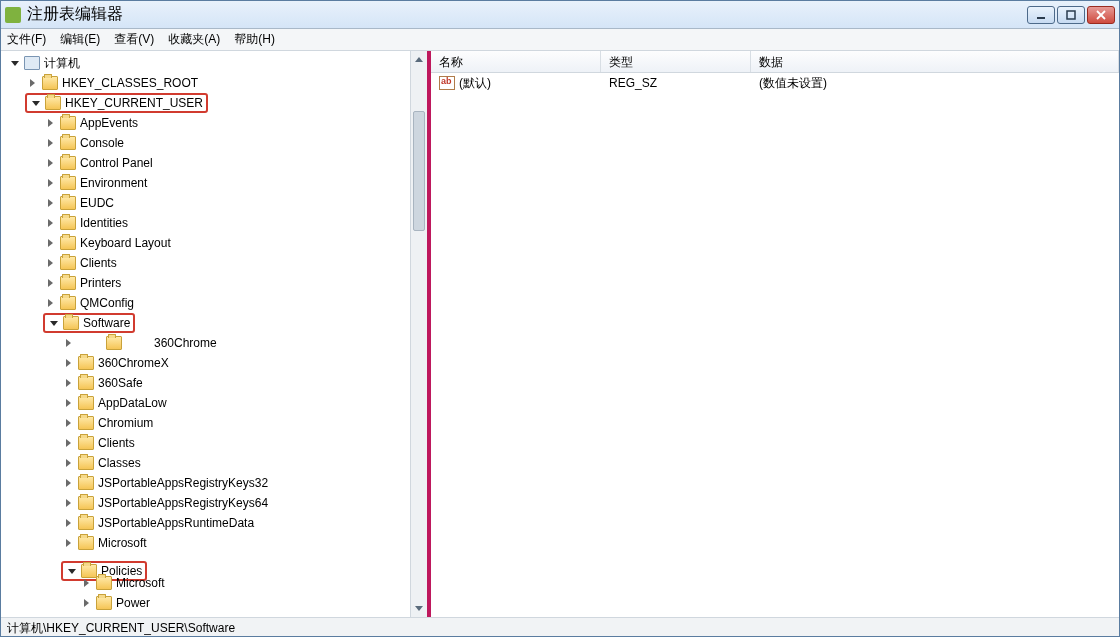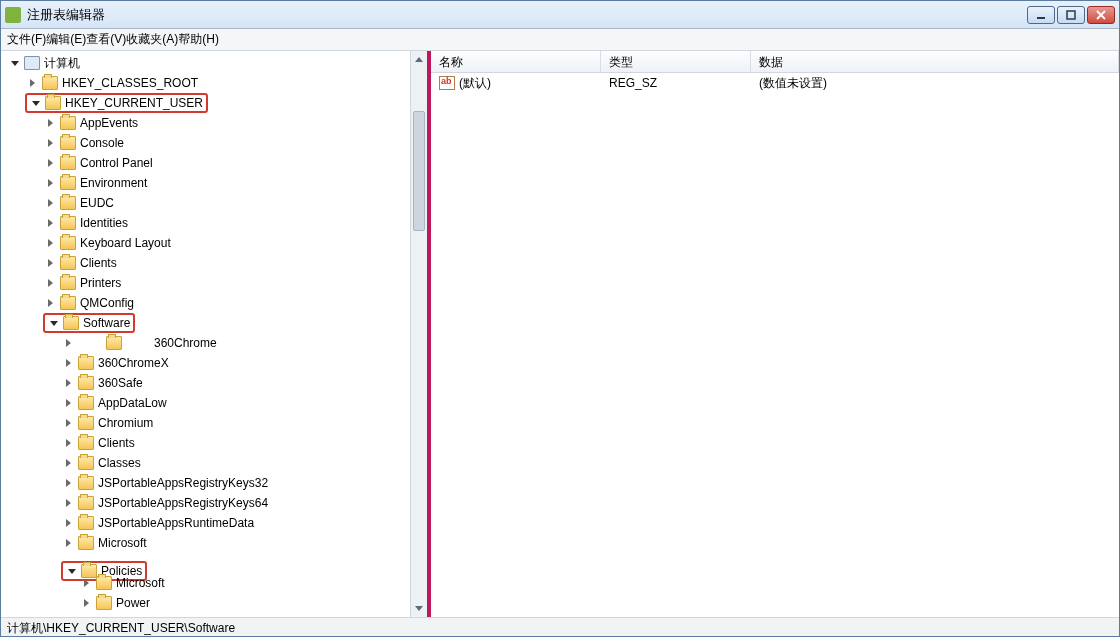--- a/index.html
+++ b/index.html
@@ -1,27 +1,27 @@
 <!DOCTYPE html>
 <html><head>
 <meta charset="utf-8">
 <style>
 * { box-sizing: border-box; margin: 0; padding: 0; }
 body { font-family: "Segoe UI", Tahoma, sans-serif; font-size: 12px; background: #fff; width: 1120px; height: 637px; overflow: hidden; border: 1px solid #5a7ca0; }
 
 
 .titlebar { height: 28px; background: linear-gradient(#e8f1fb, #d5e5f7); display: flex; align-items: center; padding: 0 4px; border-bottom: 1px solid #a9b8c8; }
 .titlebar .app-icon { width: 16px; height: 16px; margin-right: 6px; background: #7fb23f; border-radius: 2px; display:inline-block; }
-.titlebar .title { flex: 1; color: #000; font-size: 13px; }
+.titlebar .title { flex: 1; color: #000; font-size: 16px; }
 .win-btn { width: 28px; height: 18px; margin-left: 2px; border: 1px solid #4d6a8a; border-radius: 3px; display: flex; align-items: center; justify-content: center; background: linear-gradient(#eaf3fc,#c7dbf2); cursor: default; }
 .win-btn.close { background: linear-gradient(#e79a95,#cf4b3f); border-color: #9a2a1f; color:#fff;}
 .win-btn svg { width: 10px; height: 10px; }
 
 
-.menubar { height: 22px; background: #f4f6f8; border-bottom: 1px solid #d0d7de; display: flex; align-items: center; padding: 0 6px; }
+.menubar { height: 22px; background: #f4f6f8; border-bottom: 1px solid #d0d7de; display: flex; align-items: center; padding: 0 6px; gap: 14px; }
 .menubar span { cursor: default; }
 
 
 .main { display: flex; height: calc(637px - 28px - 22px - 21px); }
 .tree-pane { width: 430px; border-right: 4px solid #be185d; position: relative; background:#fff; }
 .tree-scroll { position:absolute; inset:0; overflow:hidden; }
 .tree { padding: 2px 0 2px 2px; }
 .list-pane { flex: 1; background: #fff; }
 
 

